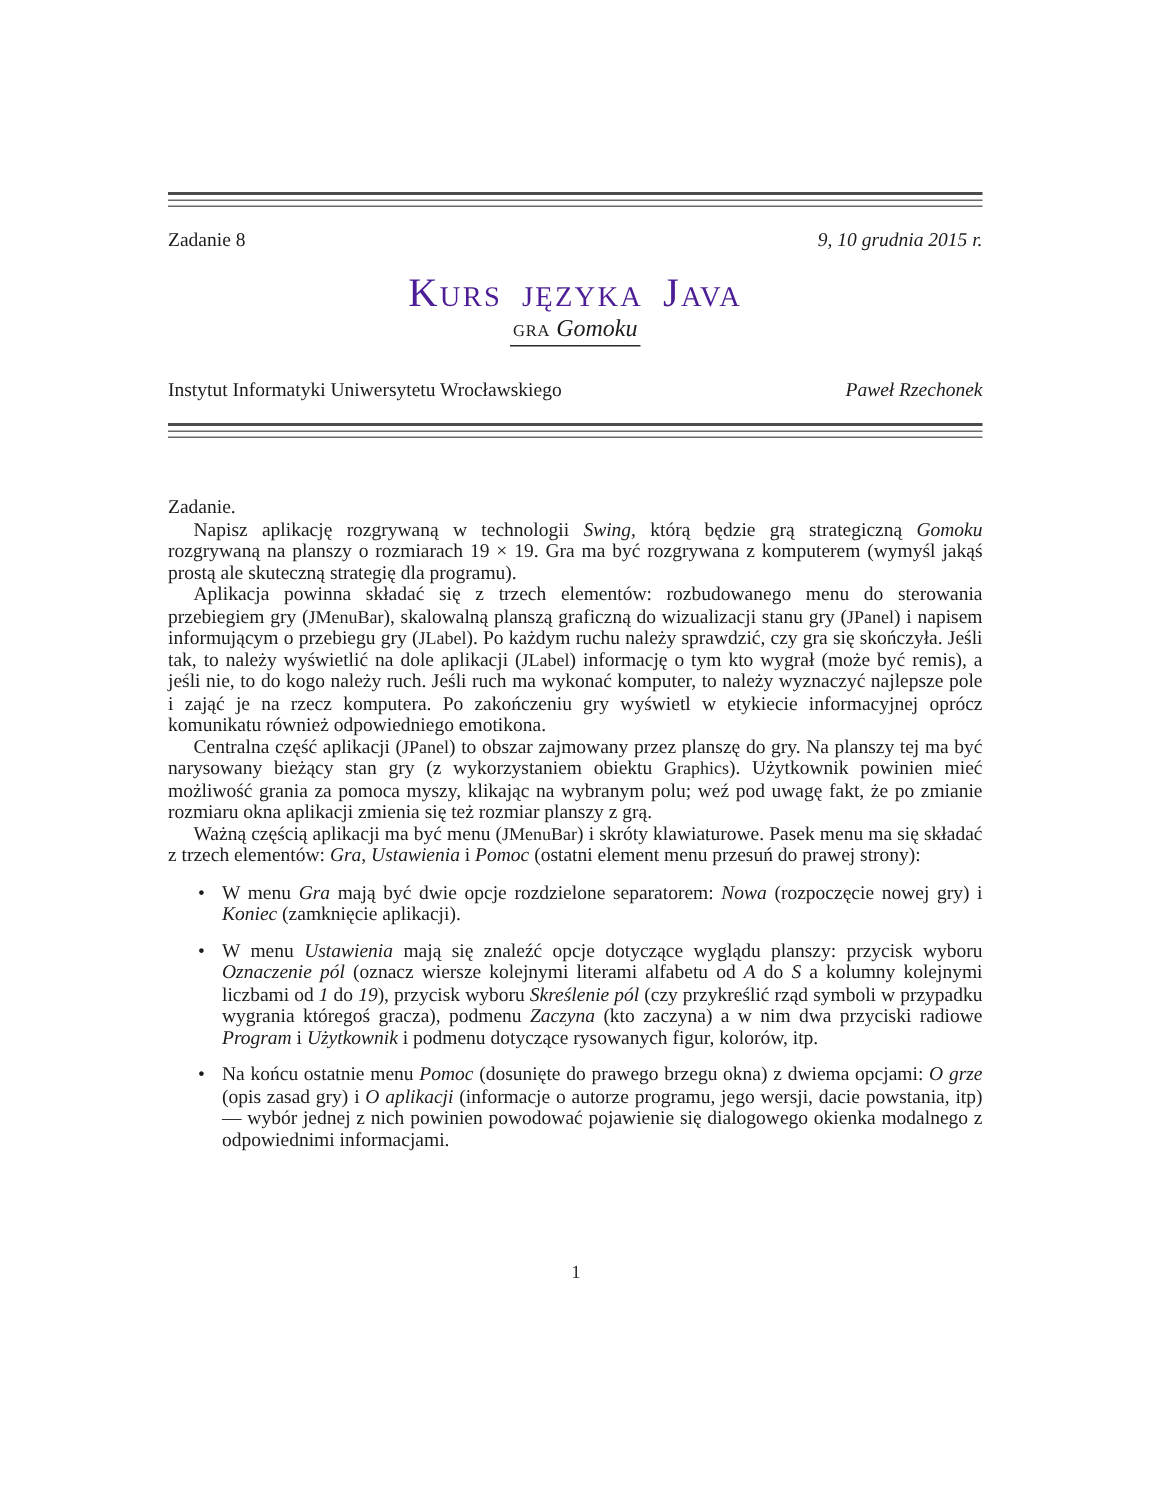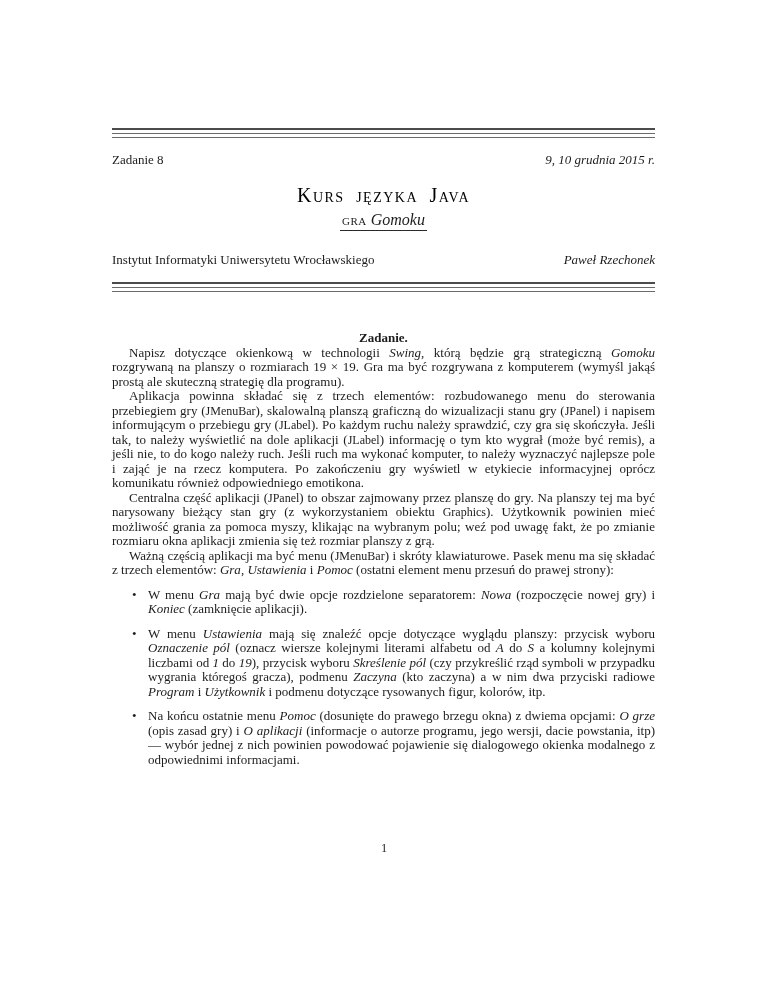--- a/index.html
+++ b/index.html
@@ -36,25 +36,25 @@
     align-items: baseline;
     font-size: 13px;
     line-height: 17px;
   }
   .italic { font-style: italic; }
 
   .doc-title {
     margin-top: 12px;
     text-align: center;
     font-variant: small-caps;
-    font-size: 20px;
+    font-size: 27px;
     line-height: 31px;
     letter-spacing: 1.5px;
     word-spacing: 5px;
-    color: #000000;
+    color: #4c1d95;
   }
   .doc-subtitle-wrap {
     text-align: center;
     height: 21px;
   }
   .doc-subtitle {
     display: inline-block;
     border-bottom: 1px solid #2a2a2a;
     padding: 0 2px 1px 2px;
     font-size: 16px;
@@ -75,22 +75,22 @@
   .rule-group.second { margin-top: 14px; }
 
   .body-block {
     margin-top: 39px;
     font-size: 13px;
     line-height: 14.5px;
     text-align: justify;
     hyphens: auto;
   }
   .section-heading {
-    font-weight: bold;
-    text-align: center;
+    font-weight: normal;
+    text-align: left;
   }
   .para {
     text-indent: 17px;
     margin: 0;
   }
   .run-i  { font-style: italic; }
   .run-tt { font-family: Liberation Serif, serif; font-size: 12px; }
 
   .bullet-list { margin-top: 8px; }
   .bullet-item {
@@ -146,21 +146,21 @@
 
     <div class="rule-group second">
       <div class="rl1"></div>
       <div class="rl2"></div>
       <div class="rl3"></div>
     </div>
 
     <div class="body-block">
       <div class="section-heading">Zadanie.</div>
 
-      <p class="para"><span>Napisz dotyczące okienkową w technologii </span><span class="run-i">Swing</span><span>, którą będzie grą strategiczną </span><span class="run-i">Gomoku</span><span> rozgrywaną na planszy o rozmiarach 19 × 19. Gra ma być rozgrywana z komputerem (wymyśl jakąś prostą ale skuteczną strategię dla programu).</span></p>
+      <p class="para"><span>Napisz aplikację rozgrywaną w technologii </span><span class="run-i">Swing</span><span>, którą będzie grą strategiczną </span><span class="run-i">Gomoku</span><span> rozgrywaną na planszy o rozmiarach 19 × 19. Gra ma być rozgrywana z komputerem (wymyśl jakąś prostą ale skuteczną strategię dla programu).</span></p>
       <p class="para"><span>Aplikacja powinna składać się z trzech elementów: rozbudowanego menu do sterowania przebiegiem gry (</span><span class="run-tt">JMenuBar</span><span>), skalowalną planszą graficzną do wizualizacji stanu gry (</span><span class="run-tt">JPanel</span><span>) i napisem informującym o przebiegu gry (</span><span class="run-tt">JLabel</span><span>). Po każdym ruchu należy sprawdzić, czy gra się skończyła. Jeśli tak, to należy wyświetlić na dole aplikacji (</span><span class="run-tt">JLabel</span><span>) informację o tym kto wygrał (może być remis), a jeśli nie, to do kogo należy ruch. Jeśli ruch ma wykonać komputer, to należy wyznaczyć najlepsze pole i zająć je na rzecz komputera. Po zakończeniu gry wyświetl w etykiecie informacyjnej oprócz komunikatu również odpowiedniego emotikona.</span></p>
       <p class="para"><span>Centralna część aplikacji (</span><span class="run-tt">JPanel</span><span>) to obszar zajmowany przez planszę do gry. Na planszy tej ma być narysowany bieżący stan gry (z wykorzystaniem obiektu </span><span class="run-tt">Graphics</span><span>). Użytkownik powinien mieć możliwość grania za pomoca myszy, klikając na wybranym polu; weź pod uwagę fakt, że po zmianie rozmiaru okna aplikacji zmienia się też rozmiar planszy z grą.</span></p>
       <p class="para"><span>Ważną częścią aplikacji ma być menu (</span><span class="run-tt">JMenuBar</span><span>) i skróty klawiaturowe. Pasek menu ma się składać z trzech elementów: </span><span class="run-i">Gra</span><span>, </span><span class="run-i">Ustawienia</span><span> i </span><span class="run-i">Pomoc</span><span> (ostatni element menu przesuń do prawej strony):</span></p>
 
       <div class="bullet-list">
         <div class="bullet-item">
           <span class="marker">•</span>
           <span><span>W menu </span><span class="run-i">Gra</span><span> mają być dwie opcje rozdzielone separatorem: </span><span class="run-i">Nowa</span><span> (rozpoczęcie nowej gry) i </span><span class="run-i">Koniec</span><span> (zamknięcie aplikacji).</span></span>
         </div>
         <div class="bullet-item">

